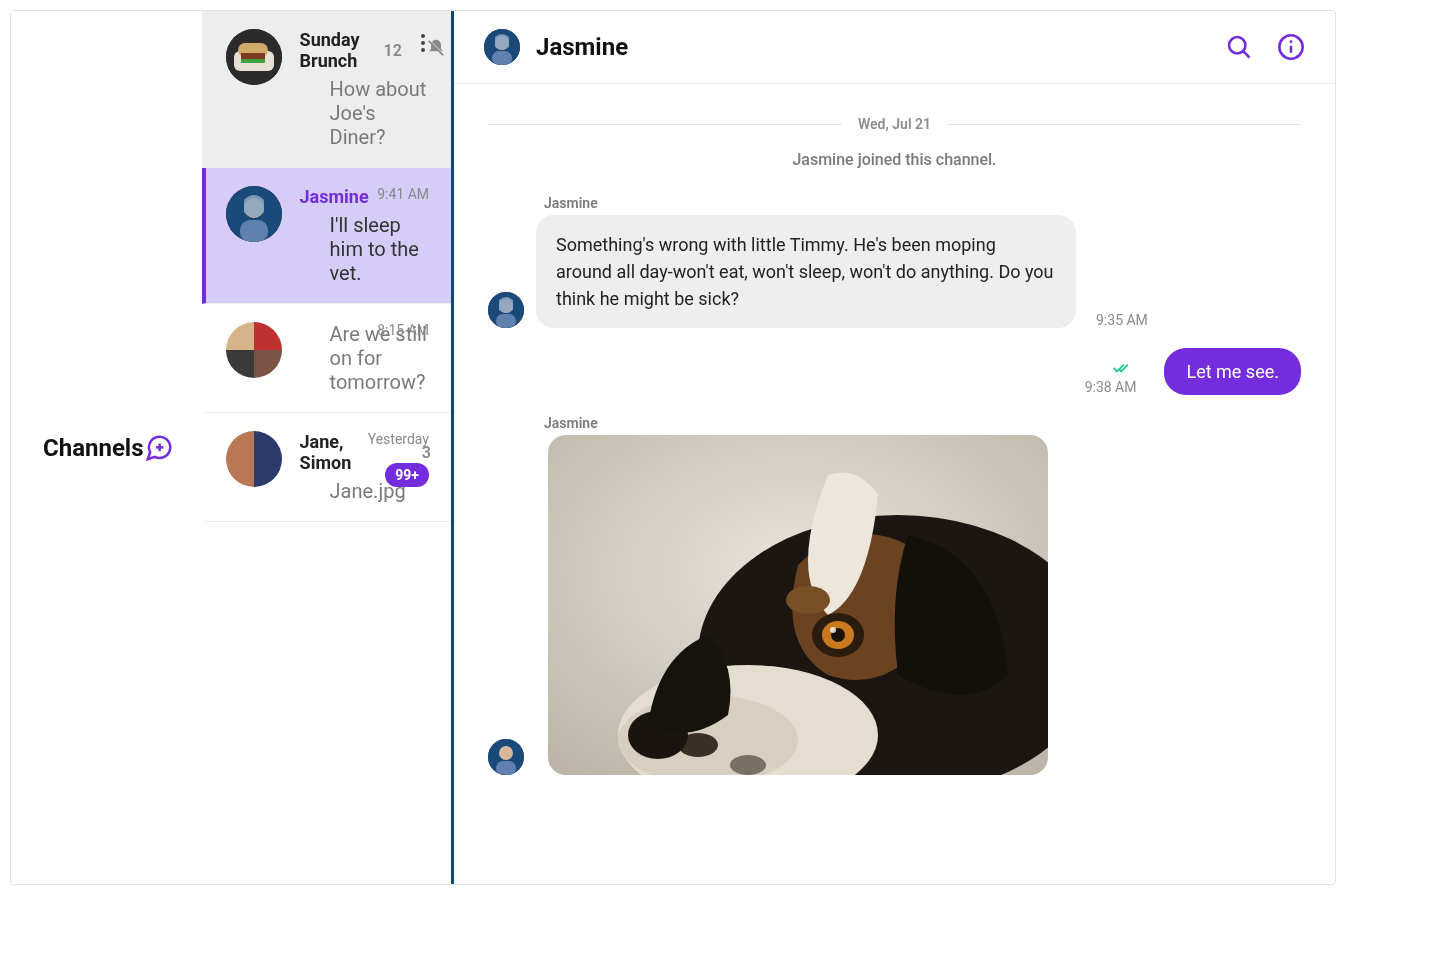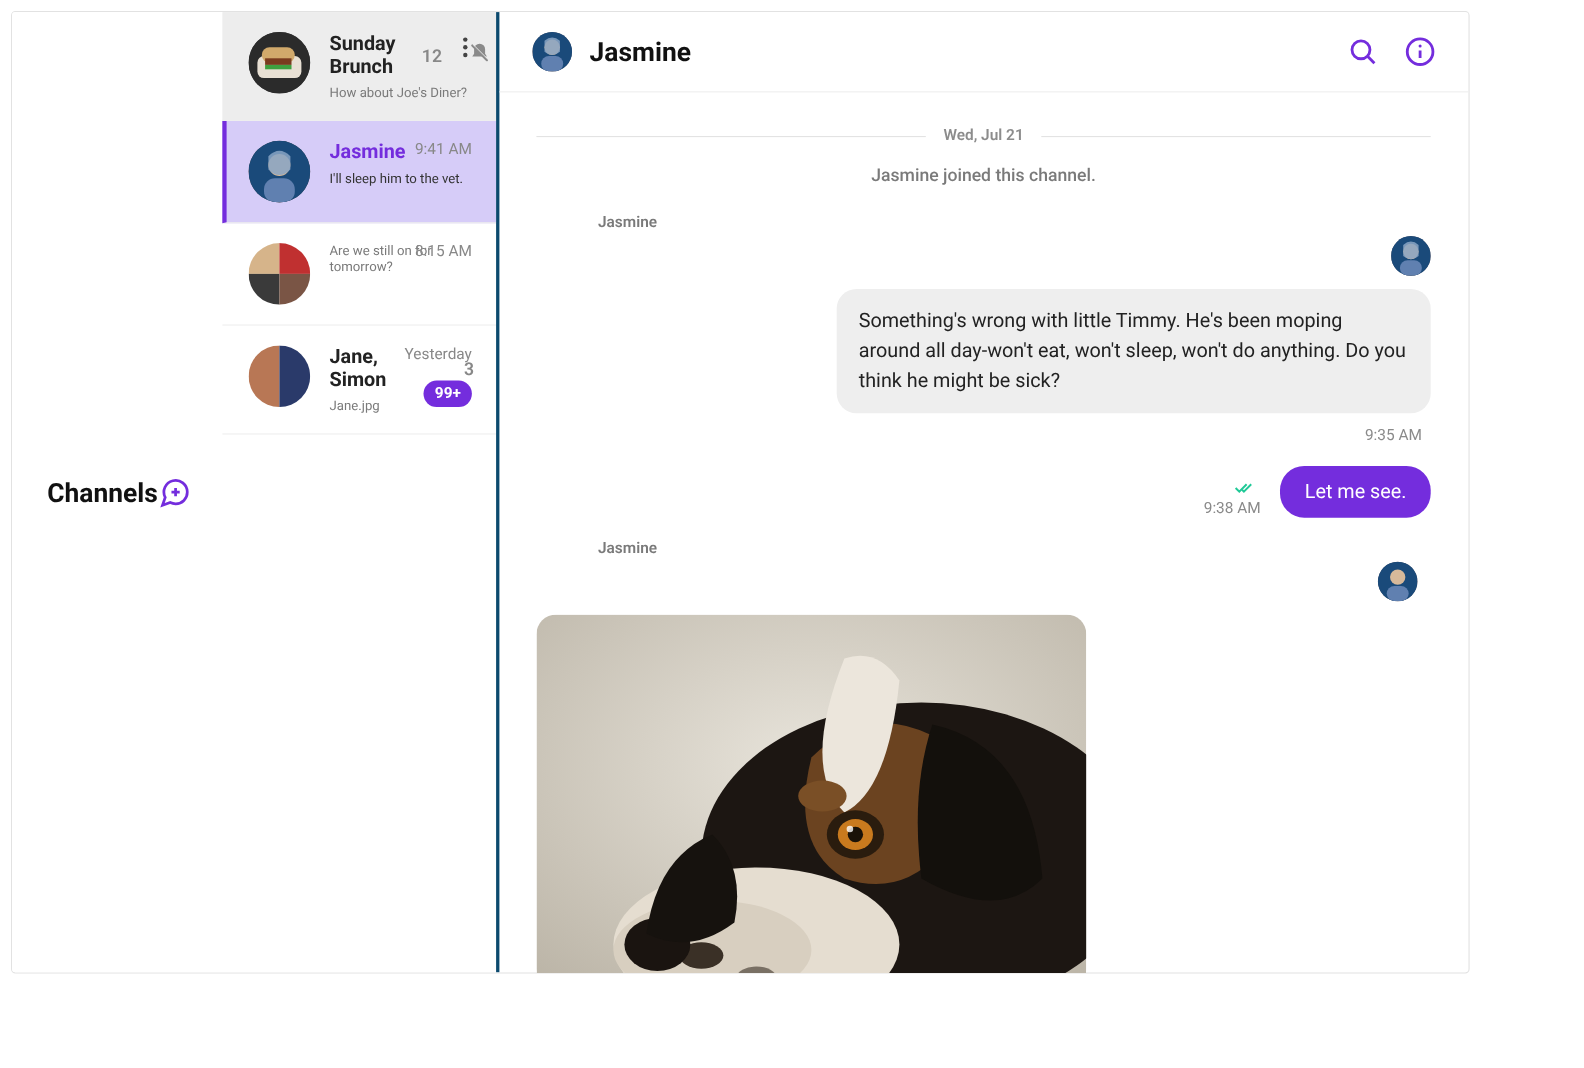--- a/index.html
+++ b/index.html
@@ -84,21 +84,21 @@
     display:flex; align-items:center; gap:24px; margin-bottom:6px;
   }
   .channel-name {
     font-size:18px; font-weight:700; color:#222;
   }
   .channel.selected .channel-name { color:#742ddd; }
   .channel-count {
     font-size:16px; font-weight:600; color:#888;
   }
   .channel-sub {
-    font-size:12px; color:#7a7a7a;
+    font-size:20px; color:#7a7a7a;margin-left:30px;
   }
   .channel-meta {
     position:absolute; top:18px; right:22px; font-size:14px; color:#888;
   }
   .badge {
     position:absolute; right:22px; top:50px;
     background:#742ddd; color:#fff; font-size:14px; font-weight:700;
     padding:4px 10px; border-radius:14px;text-align:right;
   }
   .more-btn {
@@ -133,24 +133,24 @@
   .sender-name { font-size:14px; color:#7a7a7a; font-weight:600; margin-left:56px; margin-bottom:4px;}
   .bubble-in {
     background:#eeeeee; color:#222; border-radius:18px; padding:16px 20px;
     max-width:540px; font-size:18px; line-height:1.5;
   }
   .bubble-out {
     background:#742ddd; color:#fff; border-radius:22px; padding:12px 22px;
     font-size:18px; line-height:1.3;
   }
   .msg-time { font-size:14px; color:#8a8a8a; margin:0 8px; align-self:flex-end; }
-  .msg-row.incoming { justify-content:flex-start;flex-direction:column; }
+  .msg-row.incoming { justify-content:flex-start; }
   .msg-row.outgoing { justify-content:flex-end; align-items:flex-end; }
   .read-receipt { color:#20c997; margin-right:4px; }
-  .out-meta { display:flex; flex-direction:column; align-items:flex-end; margin-right:6px; }
+  .out-meta { display:flex; flex-direction:column; align-items:flex-end; margin-right:16px; }
   .image-msg {
     width:500px; height:340px; border-radius:18px; overflow:hidden; margin-left:56px;
   }
   .chat-input-wrap {
     padding:14px 34px 24px 34px;
   }
   .chat-input {
     display:flex; align-items:center; gap:12px;
     border:1px solid #bcbcbc; border-radius:6px; padding:14px 18px;
     background:#fff;

